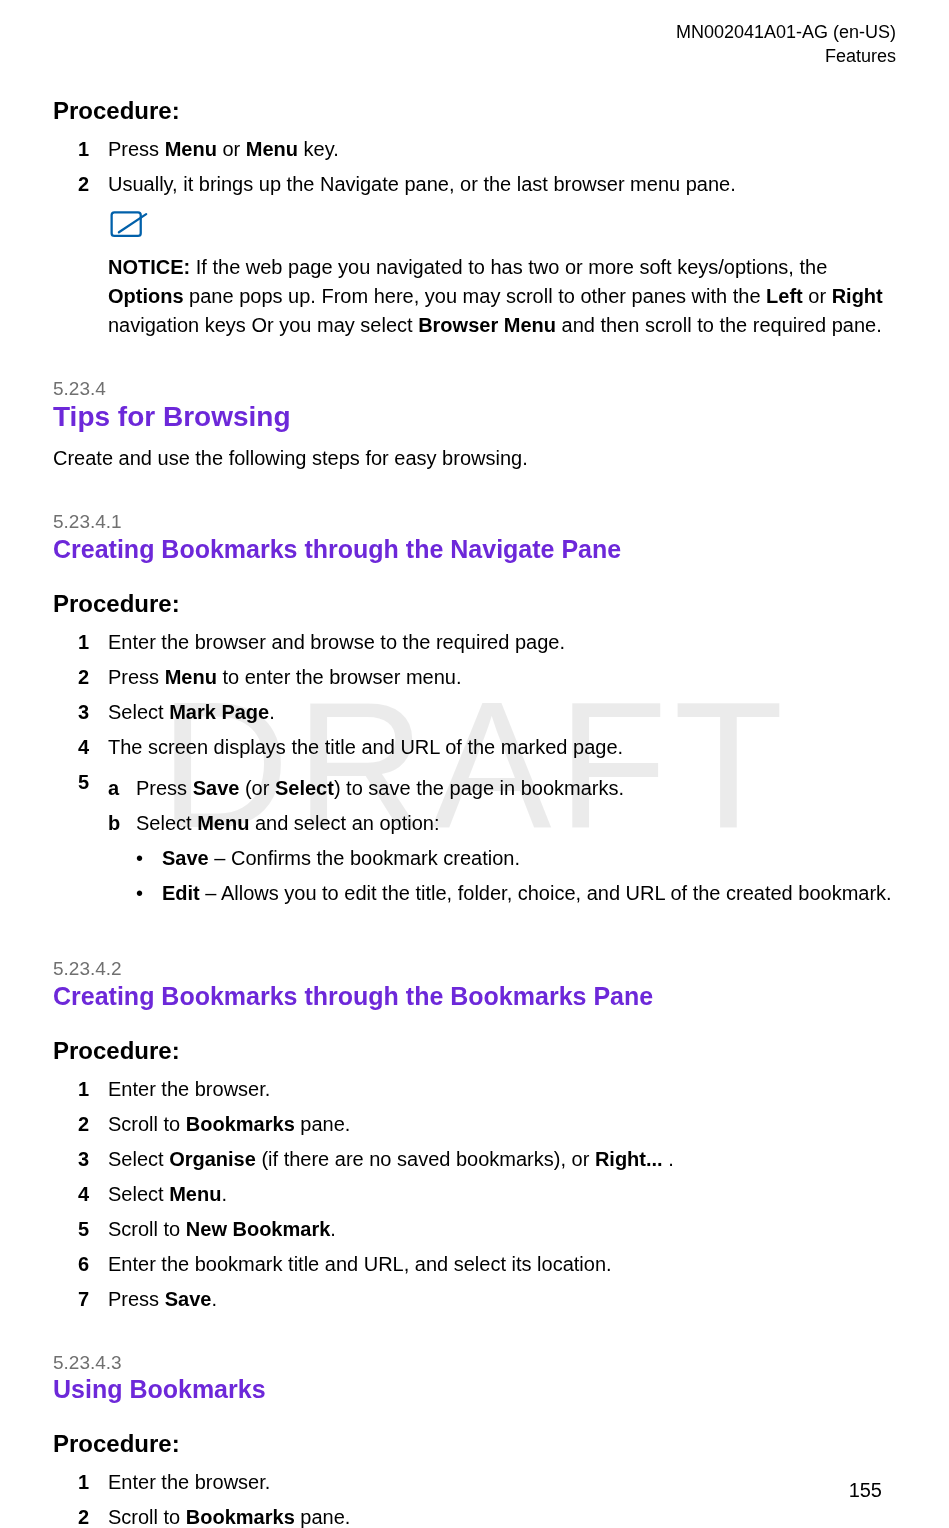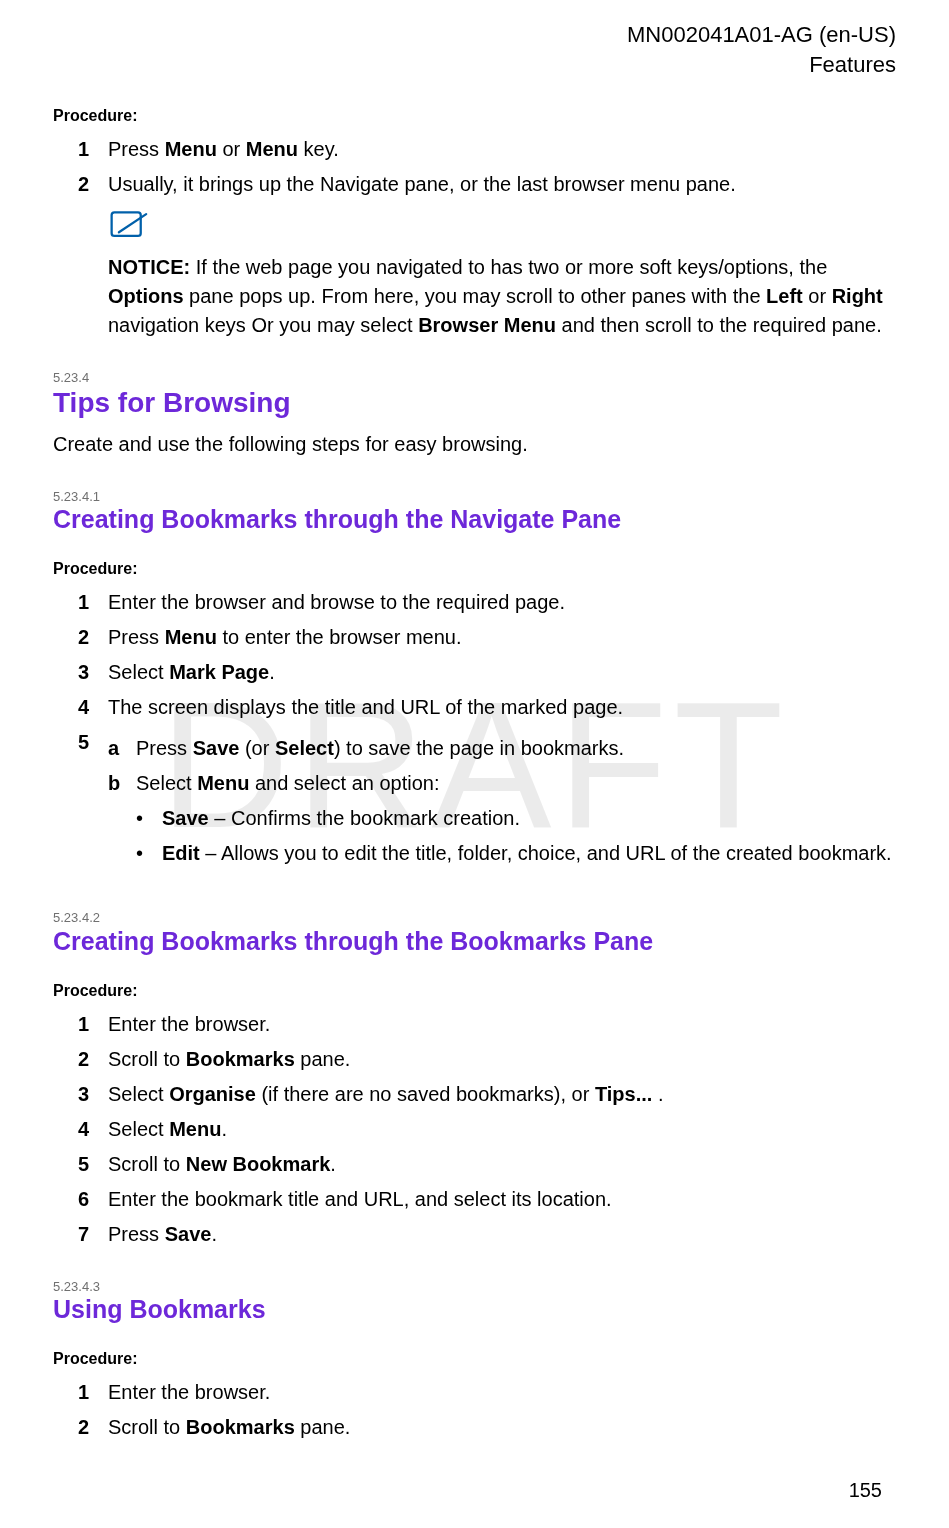--- a/index.html
+++ b/index.html
@@ -30,28 +30,28 @@
     color: rgba(0,0,0,0.08);
     letter-spacing: 6px;
     pointer-events: none;
     user-select: none;
     z-index: 0;
     white-space: nowrap;
   }
   .content { position: relative; z-index: 1; }
   .header-meta {
     text-align: right;
-    font-size: 22px;
+    font-size: 18px;
     line-height: 1.35;
     color: #000;
     margin-bottom: 28px;
   }
   .procedure-label {
     font-weight: bold;
-    font-size: 16px;
+    font-size: 24px;
     margin: 26px 0 10px 0;
   }
   ol.num-list {
     list-style: none;
     padding: 0;
     margin: 0 0 0 25px;
   }
   ol.num-list > li {
     display: flex;
     align-items: flex-start;
@@ -79,22 +79,22 @@
     margin-right: 6px;
     margin-top: 2px;
   }
   .notice-text {
     flex: 1;
     font-size: 20px;
     line-height: 1.45;
   }
   .sec-num {
     color: #707070;
-    font-size: 13px;
-    margin-top: 30px;
+    font-size: 19px;
+    margin-top: 38px;
     line-height: 1.2;
   }
   .sec-title {
     color: #6d28d9;
     font-weight: bold;
     line-height: 1.2;
     margin: 0 0 8px 0;
   }
   .sec-title.h2 { font-size: 28px; }
   .sec-title.h3 { font-size: 25px; }
@@ -254,21 +254,21 @@
           </li>
           <li>
             <span class="num">2</span>
             <div class="li-body">
               <div>Scroll to <b>Bookmarks</b> pane.</div>
             </div>
           </li>
           <li>
             <span class="num">3</span>
             <div class="li-body">
-              <div>Select <b>Organise</b> (if there are no saved bookmarks), or <b>Tips...</b> .</div>
+              <div>Select <b>Organise</b> (if there are no saved bookmarks), or <b>Right...</b> .</div>
             </div>
           </li>
           <li>
             <span class="num">4</span>
             <div class="li-body">
               <div>Select <b>Menu</b>.</div>
             </div>
           </li>
           <li>
             <span class="num">5</span>

